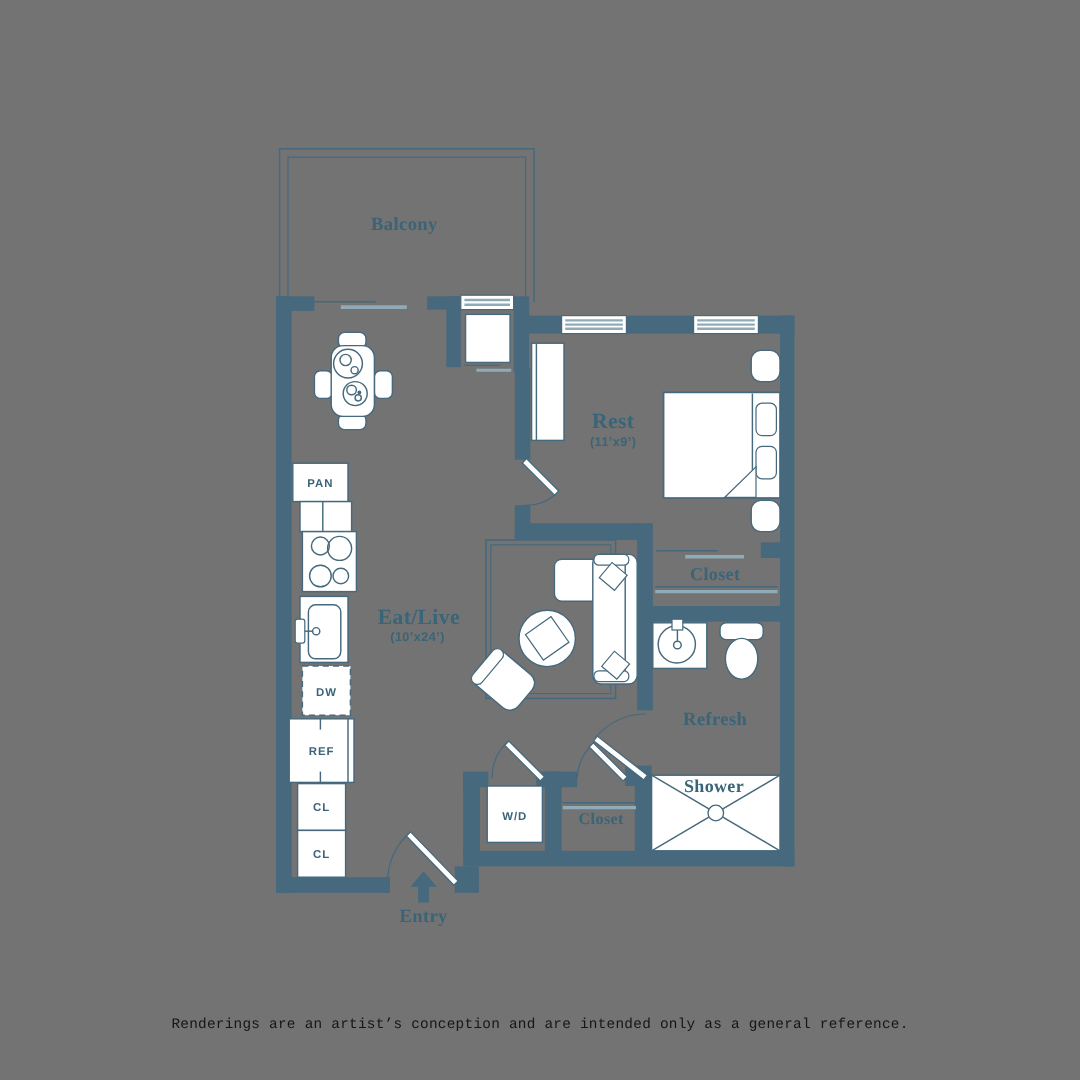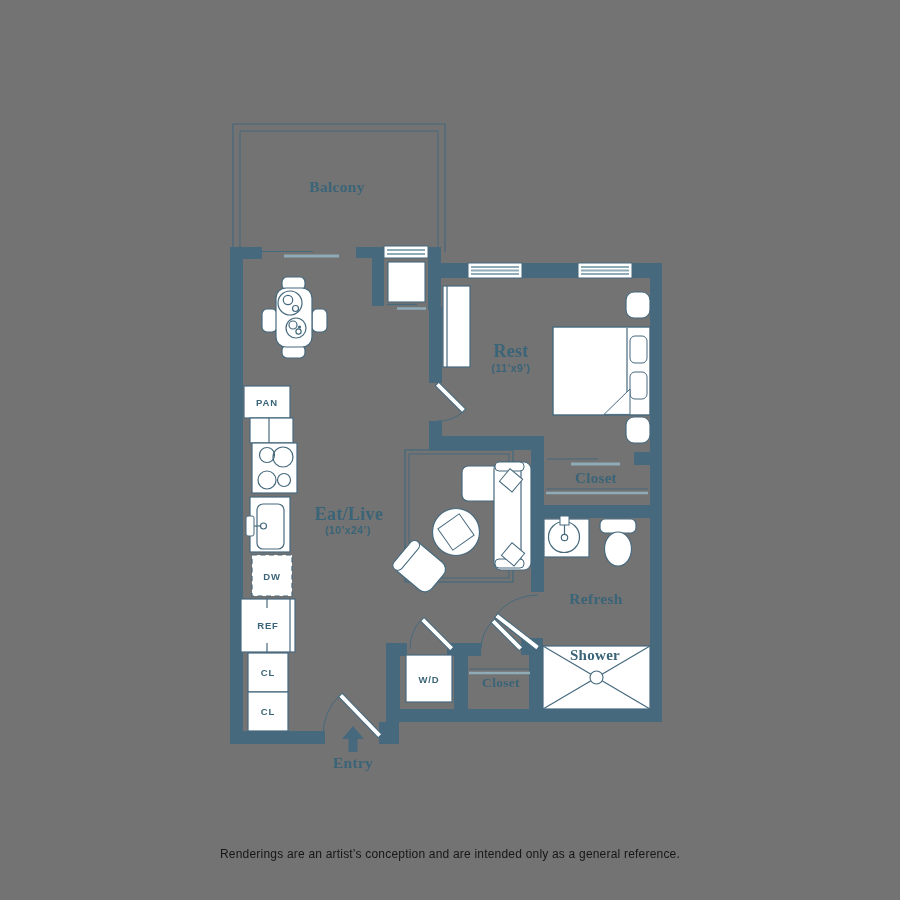--- a/index.html
+++ b/index.html
@@ -13,21 +13,21 @@
   .lt  {fill:none;stroke:#8fabb8;}
   .dash{stroke-dasharray:5 3.5;}
   text.room{fill:#3a6477;font-family:"Liberation Serif",serif;font-weight:700;
             text-anchor:middle;letter-spacing:0.3px;}
   text.dims{fill:#3a6477;font-family:"Liberation Sans",sans-serif;font-weight:700;
             font-size:10.5px;text-anchor:middle;letter-spacing:0.4px;}
   text.fix {fill:#3a6477;font-family:"Liberation Sans",sans-serif;font-weight:700;
             font-size:9.5px;text-anchor:middle;letter-spacing:0.8px;}
   .disclaimer{position:absolute;left:0;right:0;top:846px;text-align:center;
               font-size:12px;font-weight:500;letter-spacing:0.2px;color:#161616;
-              line-height:16px;font-family:Liberation Sans, sans-serif;}
+              line-height:16px;font-family:Liberation Mono, monospace;}
 </style>
 </head>
 <body>
 
 <div class="stage">
 <svg width="900" height="900" viewBox="0 0 900 900">
 
   <g>
     <path class="s" d="M 233 252 L 233 124 L 445 124 L 445 252"></path>
     <path class="s" style="stroke-width:1" d="M 240 252 L 240 131 L 438 131 L 438 252"></path>

